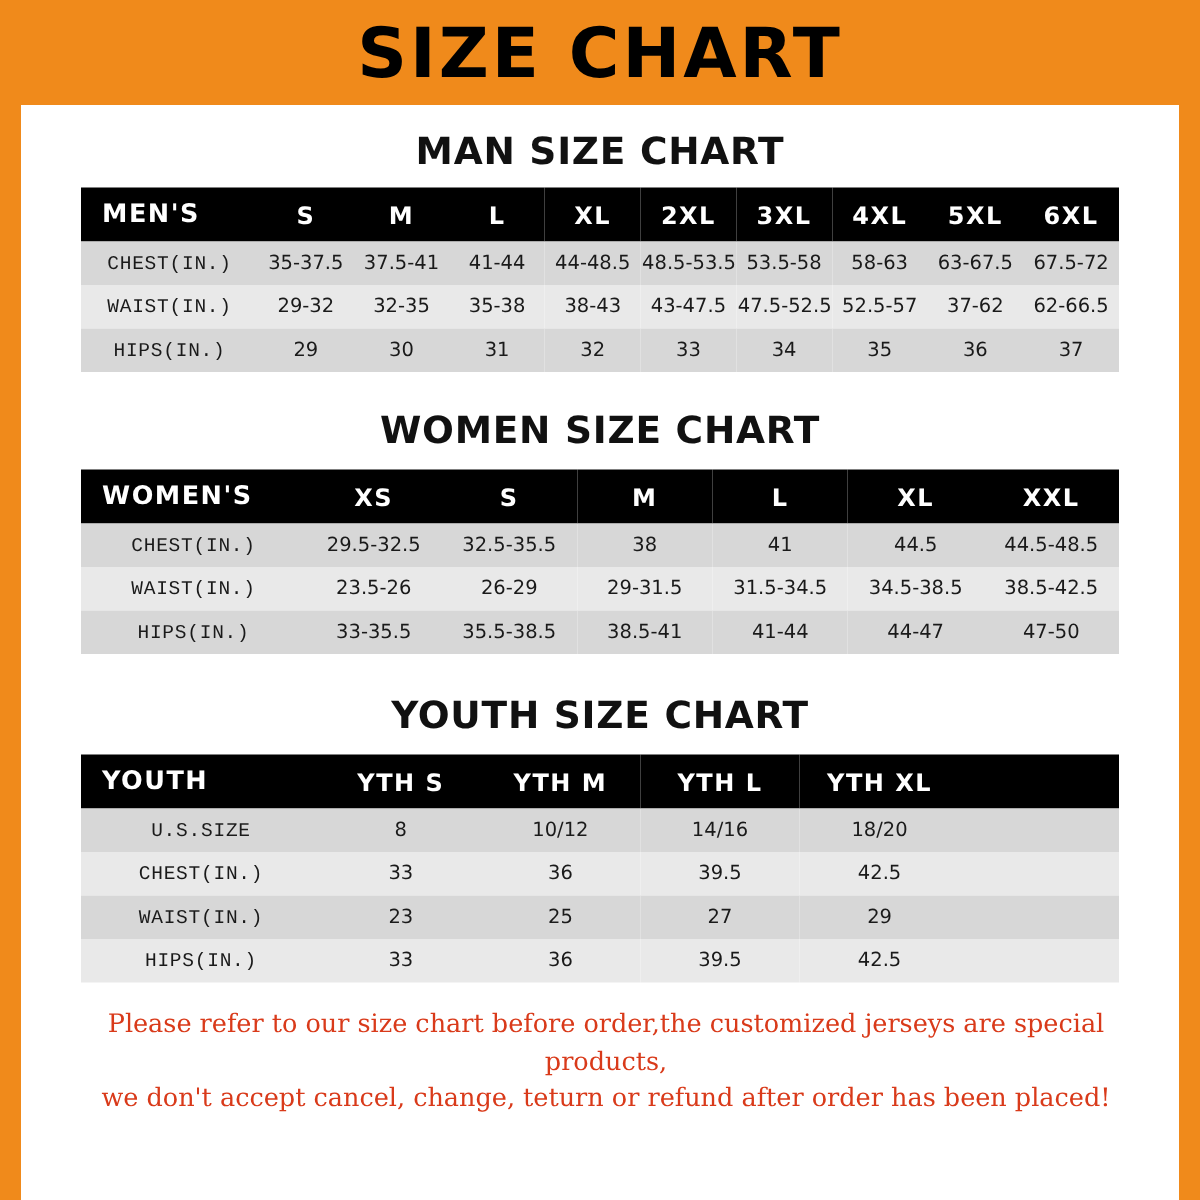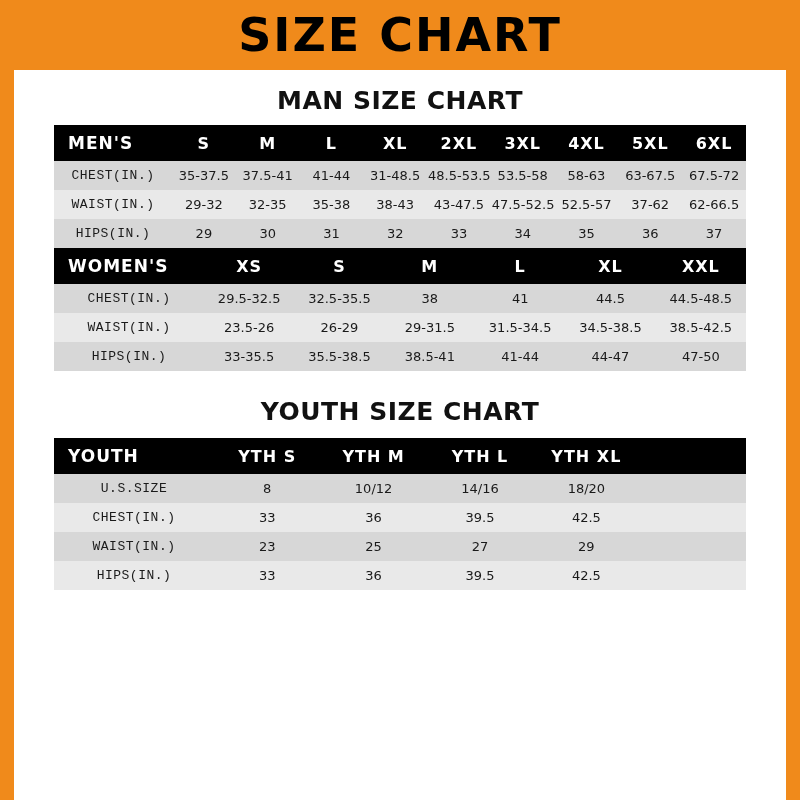--- a/index.html
+++ b/index.html
@@ -147,21 +147,21 @@
           <td>3XL</td>
           <td>4XL</td>
           <td>5XL</td>
           <td>6XL</td>
         </tr>
         <tr class="row-dark">
           <td class="lbl">CHEST(IN.)</td>
           <td>35-37.5</td>
           <td>37.5-41</td>
           <td>41-44</td>
-          <td>31-48.5</td>
+          <td>44-48.5</td>
           <td>48.5-53.5</td>
           <td>53.5-58</td>
           <td>58-63</td>
           <td>63-67.5</td>
           <td>67.5-72</td>
         </tr>
         <tr class="row-light">
           <td class="lbl">WAIST(IN.)</td>
           <td>29-32</td>
           <td>32-35</td>
@@ -181,20 +181,21 @@
           <td>32</td>
           <td>33</td>
           <td>34</td>
           <td>35</td>
           <td>36</td>
           <td>37</td>
         </tr>
       </tbody>
     </table>
 
+    <div class="section-title t2">WOMEN SIZE CHART</div>
     <table class="women">
       <colgroup>
         <col class="c0">
           <col>
           <col>
           <col>
           <col>
           <col>
           <col>
       </colgroup>
@@ -285,15 +286,19 @@
           <td class="lbl">HIPS(IN.)</td>
           <td>33</td>
           <td>36</td>
           <td>39.5</td>
           <td>42.5</td>
           <td></td>
         </tr>
       </tbody>
     </table>
 
+    <div class="footer-note">
+      <span class="footer-line">Please refer to our size chart before order,the customized jerseys are special products,</span>
+      <span class="footer-line">we don't accept cancel, change, teturn or refund after order has been placed!</span>
+    </div>
 
   </div>
 </div>
 
 </body></html>

